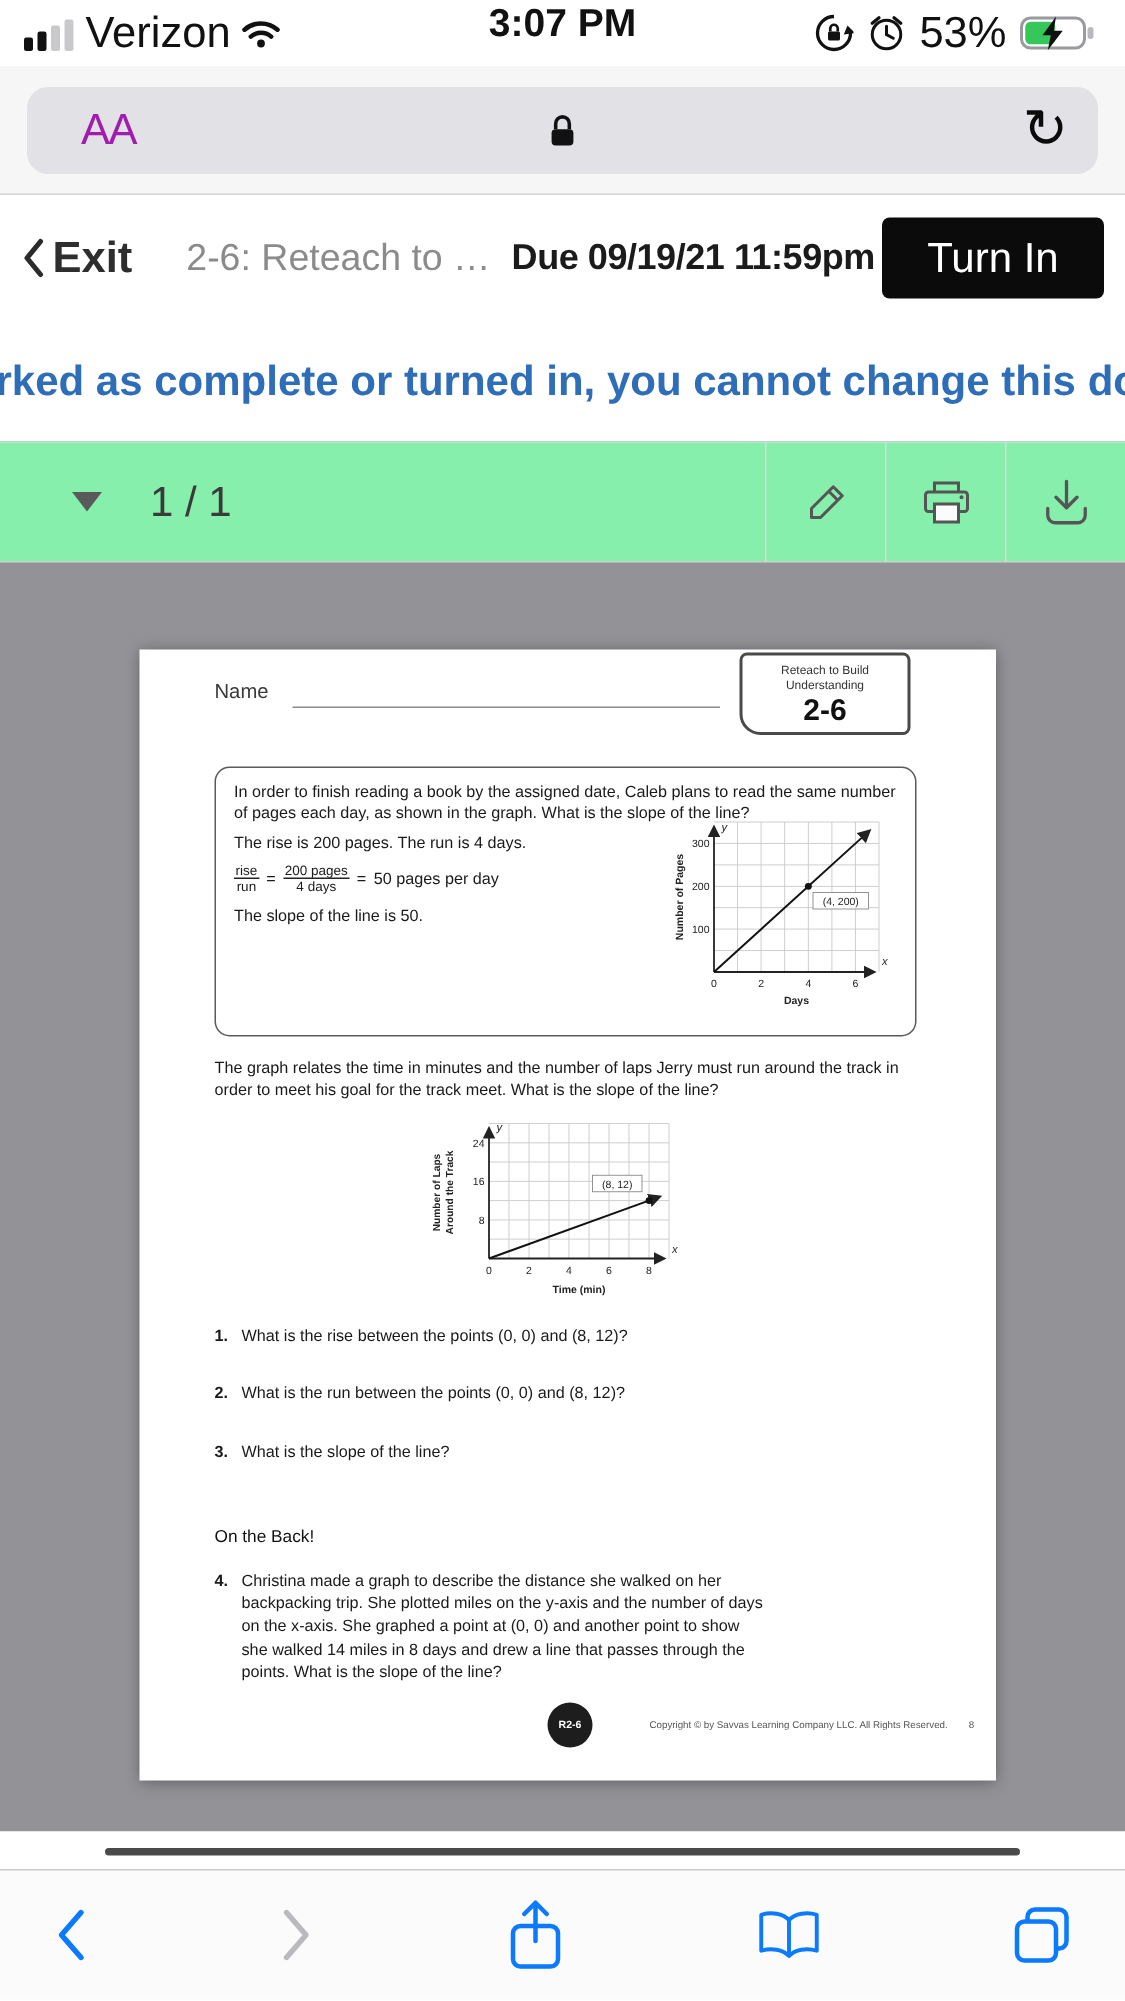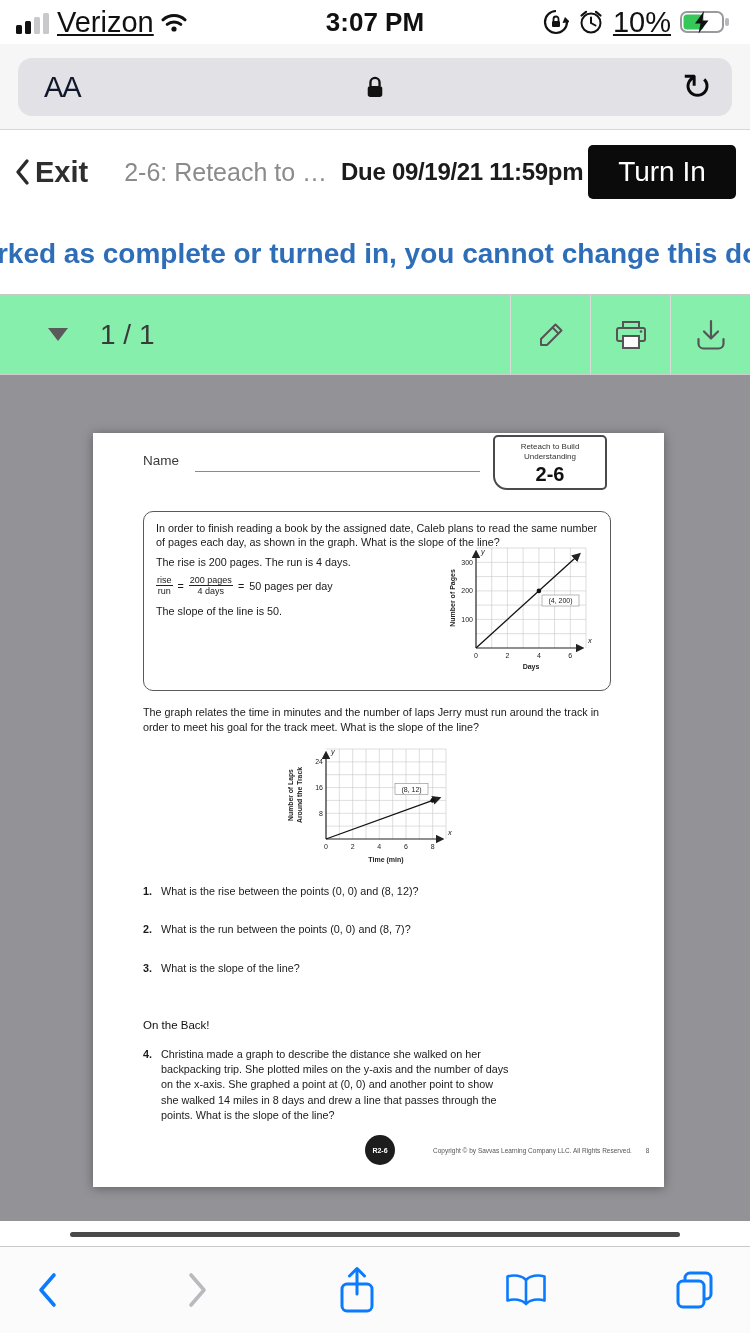--- a/index.html
+++ b/index.html
@@ -3,30 +3,30 @@
 <meta charset="utf-8">
 <style>
   * { margin:0; padding:0; box-sizing:border-box; }
   body { background:#444; }
   .screen {
     position:relative; width:750px; height:1334px; margin:0 auto;
     background:#fff; overflow:hidden;
     font-family:"Liberation Sans", sans-serif; color:#111;
   }
   
-  .status-bar { height:44px; display:flex; align-items:center; padding:0 16px; position:relative; background:#fff;text-decoration:underline; }
+  .status-bar { height:44px; display:flex; padding:0 16px; position:relative; background:#fff; }
   .sb-left { display:flex; align-items:center; gap:7px; }
   .sb-carrier { font-size:29px; font-weight:500; }
   .sb-time { position:absolute; left:0; right:0; text-align:center; font-size:26px; font-weight:600; }
   .sb-right { margin-left:auto; display:flex; align-items:center; gap:9px; }
   .sb-batt-pct { font-size:29px; }
   
   .url-section { height:86px; background:#f6f6f6; padding:14px 18px; border-bottom:1px solid #d6d6d6; }
   .url-field { height:58px; background:#e2e1e6; border-radius:14px; display:flex; align-items:center; position:relative; }
-  .reader-btn { font-size:29px; color:#0f172a; margin-left:26px; z-index:2; letter-spacing:-1px; }
+  .reader-btn { font-size:29px; color:#a21caf; margin-left:36px; z-index:2; letter-spacing:-1px; }
   .url-center { position:absolute; left:0; right:0; display:flex; align-items:center; justify-content:center; gap:10px; font-size:30px; color:#0a0a0a; }
   .refresh-btn { margin-left:auto; margin-right:20px; z-index:2; font-family:"DejaVu Sans", sans-serif; font-size:36px; color:#0a0a0a; line-height:1; }
   
   .assignment-bar { height:84px; display:flex; align-items:center; background:#fff; }
   .exit-btn { display:flex; align-items:center; gap:5px; margin-left:14px; font-size:29px; font-weight:700; color:#2e2e2e; }
   .assign-title { margin-left:36px; font-size:25px; color:#8b8b8b;text-align:center; }
   .due-date { margin-left:14px; font-size:24px; font-weight:700; color:#1b1b1b; letter-spacing:-0.3px; }
   .turn-in-btn { margin-left:auto; margin-right:14px; width:148px; height:54px; background:#0b0b0b; color:#fff; font-size:28px; border:none; border-radius:5px; font-family:inherit; display:flex; align-items:center; justify-content:center; }
   
   .notice { height:81px; border-bottom:1px solid #c9c9c9; display:flex; align-items:center; justify-content:center; overflow:hidden; white-space:nowrap; color:#2e6db8; font-size:28px; font-weight:600; }
@@ -98,21 +98,21 @@
         <path d="M13 2 A 11 11 0 1 0 24 13" fill="none" stroke="#111" stroke-width="2.2"></path>
         <polygon points="22,8 27,13 19.5,14" fill="#111"></polygon>
         <rect x="9" y="12" width="8" height="6" rx="1" fill="#111"></rect>
         <path d="M10.5 12 V10 a2.5 2.5 0 0 1 5 0 V12" fill="none" stroke="#111" stroke-width="1.8"></path>
       </svg>
       <svg width="26" height="26" viewBox="0 0 26 26">
         <circle cx="13" cy="14" r="9.5" fill="none" stroke="#111" stroke-width="2"></circle>
         <path d="M13 8.5 V14 L17.5 16.5" fill="none" stroke="#111" stroke-width="2" stroke-linecap="round"></path>
         <path d="M3.5 6.5 L8 2.8 M22.5 6.5 L18 2.8" stroke="#111" stroke-width="2.2" stroke-linecap="round"></path>
       </svg>
-      <span class="sb-batt-pct">10%</span>
+      <span class="sb-batt-pct">53%</span>
       <svg width="54" height="26" viewBox="0 0 54 26">
         <rect x="1" y="3" width="42" height="20" rx="6" fill="none" stroke="#9a9a9e" stroke-width="2"></rect>
         <rect x="45" y="9" width="4" height="8" rx="2" fill="#b9b9bd"></rect>
         <rect x="3.5" y="5.5" width="20" height="15" rx="3.5" fill="#35c759"></rect>
         <polygon points="24,2 15,14.5 20.5,14.5 18.5,24.5 28.5,11.5 22.5,11.5" fill="#111"></polygon>
       </svg>
     </div>
   </div>
 
   <div class="url-section">
@@ -287,21 +287,21 @@
         <text transform="translate(21,56) rotate(-90)" font-size="6.8" font-weight="bold" text-anchor="middle" fill="#222">Around the Track</text>
         <text x="105" y="123" font-size="7" font-weight="bold" text-anchor="middle" fill="#222">Time (min)</text>
       </svg>
 
       <div class="q q1">
         <span class="qnum">1.</span>
         <span>What is the rise between the points (0, 0) and (8, 12)?</span>
       </div>
       <div class="q q2">
         <span class="qnum">2.</span>
-        <span>What is the run between the points (0, 0) and (8, 7)?</span>
+        <span>What is the run between the points (0, 0) and (8, 12)?</span>
       </div>
       <div class="q q3">
         <span class="qnum">3.</span>
         <span>What is the slope of the line?</span>
       </div>
 
       <div class="on-back">On the Back!</div>
 
       <div class="q q4">
         <span class="qnum">4.</span>

